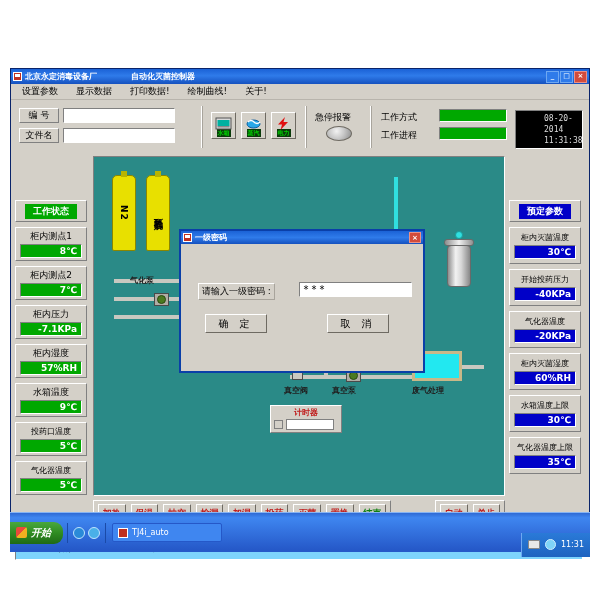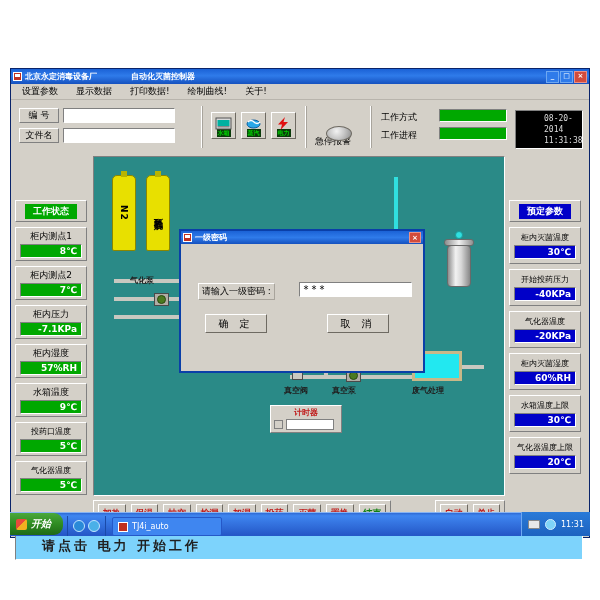--- a/index.html
+++ b/index.html
@@ -71,21 +71,21 @@
     border: 1px solid #fff; border-right-color:#6e6a62; border-bottom-color:#6e6a62;
     position: absolute; display:flex; flex-direction:column; align-items:center;
     padding-top:2px;
   }
   .ic-glyph { width: 17px; height: 13px; position: relative; }
   .ic-cap {
     margin-top:1px; font-size:6px; color:#00d000; background:#0a3a0a;
     padding:0 1px; line-height:8px; white-space:nowrap; font-weight:bold;
   }
 
-  .estop-lab { position:absolute; font-size:9px; color:#000; white-space:nowrap;margin-top:24px; }
+  .estop-lab { position:absolute; font-size:9px; color:#000; white-space:nowrap; }
   .estop-led {
     position:absolute; width:26px; height:15px; border-radius:50%;
     background: radial-gradient(circle at 40% 32%, #f2f2f2 0%, #c8c8c8 45%, #8a8a8a 100%);
     border:1px solid #6e6a62;
   }
   .wm-lab { position:absolute; font-size:9px; color:#000; white-space:nowrap; }
   .wm-bar {
     position:absolute; height:13px; background:#00a800;
     border:1px solid #808080; border-right-color:#fff; border-bottom-color:#fff;
   }
@@ -215,24 +215,24 @@
   }
   .dlg-btn{
     position:absolute; top:70px; width:62px;height:19px; background:#d4d0c8;
     border:1px solid #fff; border-right-color:#6e6a62; border-bottom-color:#6e6a62;
     font-size:10px; display:flex;align-items:center;justify-content:center;
     color:#000; letter-spacing:4px;
   }
 
   
   .taskbar{
-    position:absolute; left:10px; top:512px; width:580px; height:24px;
+    position:absolute; left:10px; top:512px; width:580px; height:40px;
     background:linear-gradient(180deg,#2f6ad4 0%,#3f86f0 12%,#2558c8 95%);
     border-top:1px solid #86b4f4;
-    display:flex; align-items:flex-end;
+    display:flex; align-items:center;
   }
   .startbtn{
     height:22px; padding:0 12px 0 6px; margin:1px 4px 1px 0;
     background:linear-gradient(180deg,#4aa83c 0%,#2f8c22 50%,#1f6a16 100%);
     border-radius:0 9px 9px 0; color:#fff; font-size:10px; font-weight:bold;
     display:flex; align-items:center; gap:4px; font-style:italic;
   }
   .start-flag{ width:11px;height:11px;
     background:
       linear-gradient(135deg,#e84a3a 50%, #f0b020 50%);
@@ -398,21 +398,21 @@
       <div class="panel" style="left:498px; top:253px; height:37px;">
         <div class="ptitle sm">柜内灭菌湿度</div>
         <div class="pval blue">60%RH</div>
       </div>
       <div class="panel" style="left:498px; top:295px; height:37px;">
         <div class="ptitle sm">水箱温度上限</div>
         <div class="pval blue">30℃</div>
       </div>
       <div class="panel" style="left:498px; top:337px; height:37px;">
         <div class="ptitle sm">气化器温度上限</div>
-        <div class="pval blue">20℃</div>
+        <div class="pval blue">35℃</div>
       </div>
 
       <div class="mimic" style="left:82px; top:56px; width:412px; height:340px;">
 
         <div class="cyl" style="left:18px; top:18px; width:24px; height:76px;">
           <div class="neck"></div>
           <span>N2</span>
         </div>
         <div class="cyl" style="left:52px; top:18px; width:24px; height:76px;">
           <div class="neck"></div>

